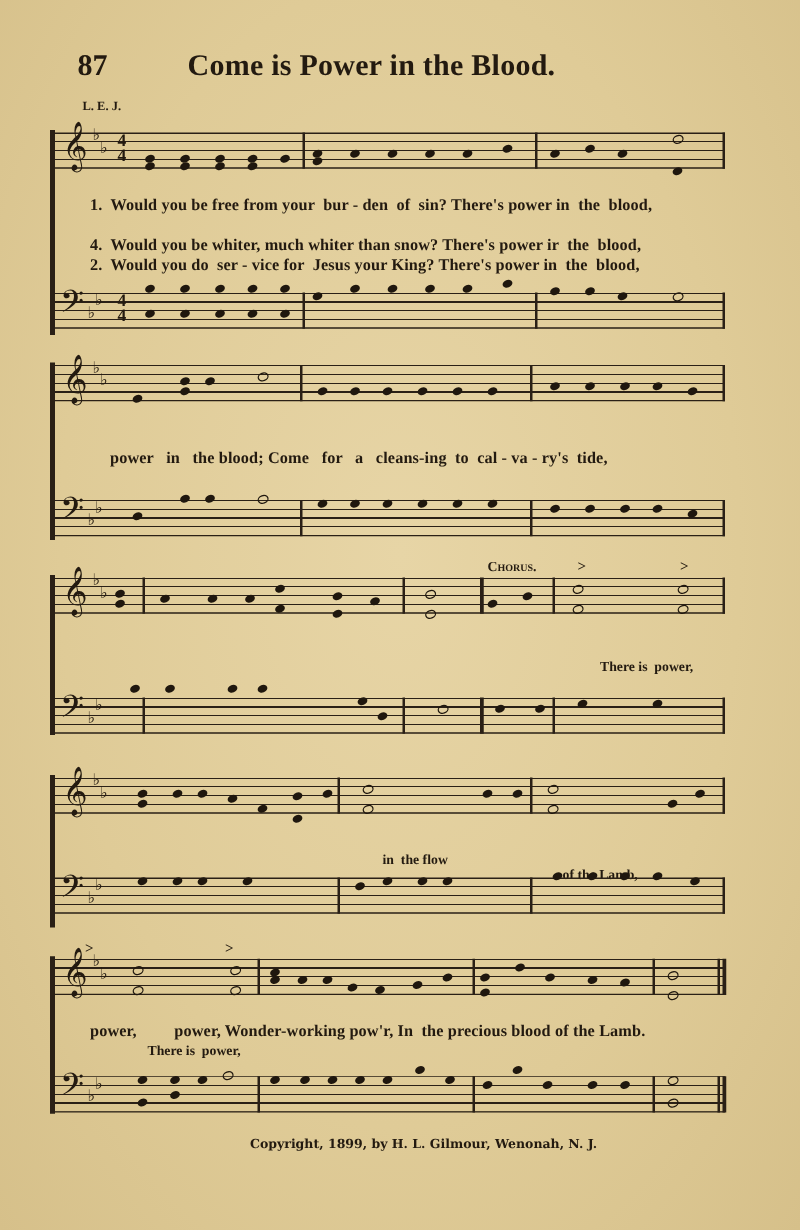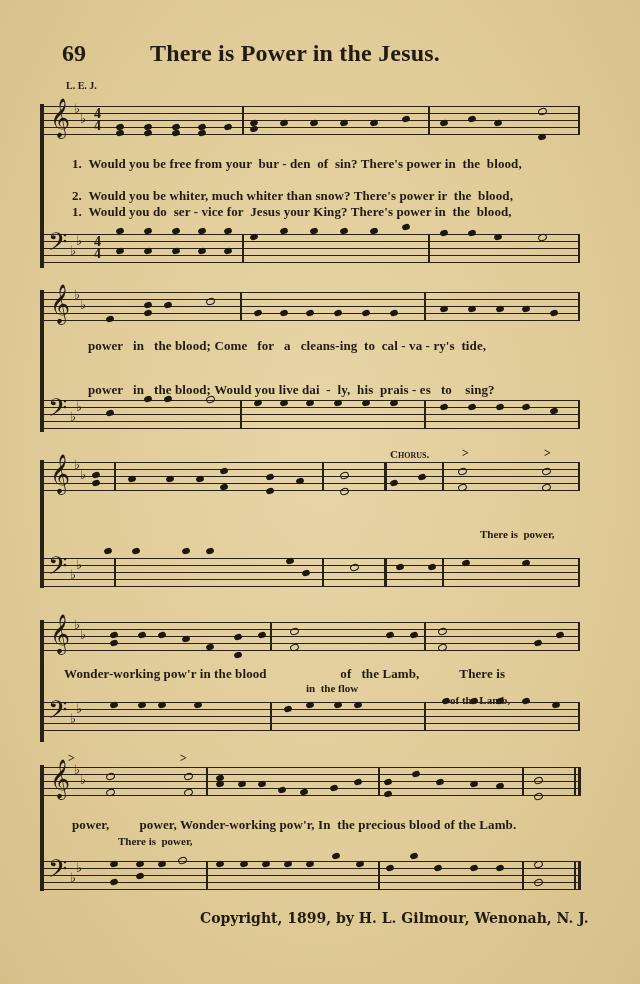--- a/index.html
+++ b/index.html
@@ -49,31 +49,31 @@
   }
   .note.half { background: transparent; border: 1.5px solid #1f170e; width: 7px; height: 5px; }
   .lyric-line {
     position: absolute; left: 0; white-space: pre; font-size: 13px; font-weight: bold;
     letter-spacing: 0.1px;
   }
   .lyric-small { font-size: 11px; font-weight: bold; position: absolute; white-space: pre; }
   .chorus-label { position: absolute; font-size: 11px; font-weight: bold; font-variant: small-caps; }
   .accent { position: absolute; font-size: 12px; font-weight: bold; }
   .copyright {
-    position: absolute; left: 200px; top: 910px; font-size: 14px; font-weight: bold;
+    position: absolute; left: 200px; top: 910px; font-size: 10px; font-weight: bold;
     font-family: "DejaVu Serif", serif;
   }
 </style>
 </head>
 <body>
 
 <div class="page">
 
-  <div class="hymn-number">69</div>
-  <div class="hymn-title">There is Power in the Jesus.</div>
+  <div class="hymn-number">87</div>
+  <div class="hymn-title">Come is Power in the Blood.</div>
   <div class="author">L. E. J.</div>
 
   <div class="system" style="top:104px;height:170px;">
     <div class="brace" style="top:0;height:164px;"></div>
     <div class="staff" style="top:2px;"></div>
     <span class="clef" style="left:6px;top:-4px;">𝄞</span>
     <span class="flat" style="left:30px;top:-2px;">♭</span>
     <span class="flat" style="left:36px;top:8px;">♭</span>
     <div class="timesig" style="left:50px;top:4px;"><span>4</span><br><span>4</span></div>
     <div class="barline" style="left:198px;top:2px;height:29px;"></div>
@@ -96,22 +96,22 @@
     <div class="note" style="left:296px;top:16px;"></div>
     <div class="note" style="left:326px;top:16px;"></div>
     <div class="note" style="left:358px;top:12px;"></div>
     <div class="note" style="left:396px;top:16px;"></div>
     <div class="note" style="left:424px;top:12px;"></div>
     <div class="note" style="left:450px;top:16px;"></div>
     <div class="note half" style="left:494px;top:4px;"></div>
     <div class="note" style="left:494px;top:30px;"></div>
 
     <div class="lyric-line" style="top:52px;left:28px;">1.  Would you be free from your  bur - den  of  sin? There's power in  the  blood,</div>
-    <div class="lyric-line" style="top:84px;left:28px;">2.  Would you be whiter, much whiter than snow? There's power ir  the  blood,</div>
-    <div class="lyric-line" style="top:100px;left:28px;">1.  Would you do  ser - vice for  Jesus your King? There's power in  the  blood,</div>
+    <div class="lyric-line" style="top:84px;left:28px;">4.  Would you be whiter, much whiter than snow? There's power ir  the  blood,</div>
+    <div class="lyric-line" style="top:100px;left:28px;">2.  Would you do  ser - vice for  Jesus your King? There's power in  the  blood,</div>
 
     <div class="staff" style="top:130px;"></div>
     <span class="clef" style="left:4px;top:126px;font-size:30px;">𝄢</span>
     <span class="flat" style="left:32px;top:130px;">♭</span>
     <span class="flat" style="left:26px;top:140px;">♭</span>
     <div class="timesig" style="left:50px;top:132px;"><span>4</span><br><span>4</span></div>
     <div class="barline" style="left:198px;top:130px;height:29px;"></div>
     <div class="barline" style="left:384px;top:130px;height:29px;"></div>
     <div class="barline" style="left:534px;top:130px;height:29px;"></div>
     <div class="note" style="left:72px;top:124px;"></div>
@@ -155,22 +155,21 @@
     <div class="note" style="left:262px;top:20px;"></div>
     <div class="note" style="left:290px;top:20px;"></div>
     <div class="note" style="left:318px;top:20px;"></div>
     <div class="note" style="left:346px;top:20px;"></div>
     <div class="note" style="left:396px;top:16px;"></div>
     <div class="note" style="left:424px;top:16px;"></div>
     <div class="note" style="left:452px;top:16px;"></div>
     <div class="note" style="left:478px;top:16px;"></div>
     <div class="note" style="left:506px;top:20px;"></div>
 
-    <div class="lyric-line" style="top:48px;left:44px;">power   in   the blood; Come   for   a   cleans-ing  to  cal - va - ry's  tide,</div>
-    <div class="lyric-line" style="top:92px;left:44px;">power   in   the blood; Would you live dai  -  ly,  his  prais - es   to    sing?</div>
+    <div class="lyric-line" style="top:68px;left:44px;">power   in   the blood; Come   for   a   cleans-ing  to  cal - va - ry's  tide,</div>
 
     <div class="staff" style="top:110px;"></div>
     <span class="clef" style="left:4px;top:106px;font-size:30px;">𝄢</span>
     <span class="flat" style="left:32px;top:110px;">♭</span>
     <span class="flat" style="left:26px;top:120px;">♭</span>
     <div class="barline" style="left:196px;top:110px;height:29px;"></div>
     <div class="barline" style="left:380px;top:110px;height:29px;"></div>
     <div class="barline" style="left:534px;top:110px;height:29px;"></div>
     <div class="note" style="left:62px;top:120px;"></div>
     <div class="note" style="left:100px;top:106px;"></div>
@@ -266,21 +265,20 @@
     <div class="note" style="left:214px;top:12px;"></div>
     <div class="note half" style="left:246px;top:8px;"></div>
     <div class="note half" style="left:246px;top:24px;"></div>
     <div class="note" style="left:342px;top:12px;"></div>
     <div class="note" style="left:366px;top:12px;"></div>
     <div class="note half" style="left:394px;top:8px;"></div>
     <div class="note half" style="left:394px;top:24px;"></div>
     <div class="note" style="left:490px;top:20px;"></div>
     <div class="note" style="left:512px;top:12px;"></div>
 
-    <div class="lyric-line" style="top:46px;left:20px;">Wonder-working pow'r in the blood                      of   the Lamb,            There is</div>
     <div class="lyric-small" style="top:62px;left:262px;">in  the flow</div>
     <div class="lyric-small" style="top:74px;left:406px;">of the Lamb,</div>
 
     <div class="staff" style="top:82px;"></div>
     <span class="clef" style="left:4px;top:78px;font-size:30px;">𝄢</span>
     <span class="flat" style="left:32px;top:82px;">♭</span>
     <span class="flat" style="left:26px;top:92px;">♭</span>
     <div class="barline" style="left:226px;top:82px;height:29px;"></div>
     <div class="barline" style="left:380px;top:82px;height:29px;"></div>
     <div class="barline" style="left:534px;top:82px;height:29px;"></div>

